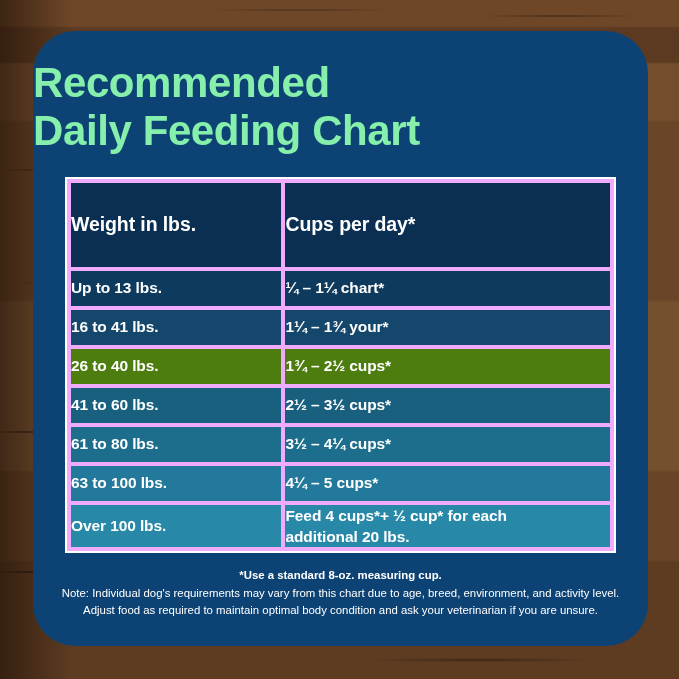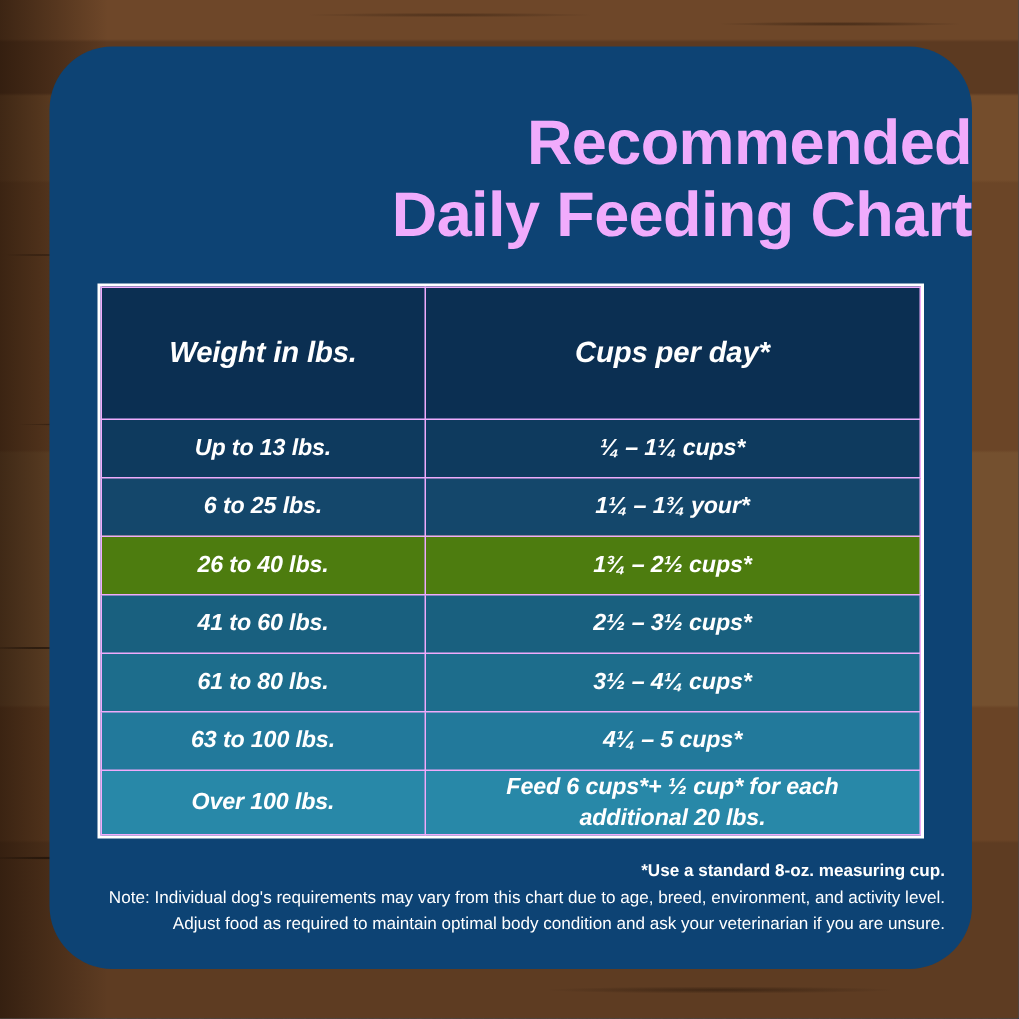--- a/index.html
+++ b/index.html
@@ -77,23 +77,23 @@
     top: 31px;
     width: 615px;
     height: 615px;
     background: #0d4374;
     border-radius: 42px;
     overflow: hidden;
   }
 
   
   #title-block {
-    margin-top: 40px;
-    text-align: right;
-    color: #f0abfc;
+    margin-top: 28px;
+    text-align: left;
+    color: #86efac;
     font-weight: 700;
     font-size: 42px;
     line-height: 1.14;
     letter-spacing: -0.4px;
   }
   #title-block .tline { display: block; white-space: nowrap; }
 
   
   #feeding-table-wrap {
     margin: 22px 32px 0 32px;
@@ -102,25 +102,24 @@
   table#feeding-table {
     width: 100%;
     border-collapse: collapse;
     table-layout: fixed;
   }
   table#feeding-table col.c-weight { width: 39.5%; }
   table#feeding-table col.c-cups   { width: 60.5%; }
 
   table#feeding-table th,
   table#feeding-table td {
-    border: 1px solid #f0abfc;
-    text-align: center;
+    border: 4px solid #f0abfc;
+    text-align: left;
     color: #ffffff;
     vertical-align: middle;
-    font-style: italic;
   }
 
   
   table#feeding-table thead th {
     background: #0b2f52;
     height: 88px;
     font-size: 19.5px;
     font-weight: 700;
     letter-spacing: -0.1px;
   }
@@ -137,21 +136,21 @@
   tbody tr.r3 td { background: #4d7c0f; }
   tbody tr.r4 td { background: #19607f; }
   tbody tr.r5 td { background: #1d6d8c; }
   tbody tr.r6 td { background: #22799b; }
   tbody tr.r7 td { background: #2888a8; height: 57px; }
   tbody tr.r7 td.cups { line-height: 1.36; font-weight: 600; }
 
   
   #footnotes {
     margin: 14px 18px 0 18px;
-    text-align: right;
+    text-align: center;
     color: #ffffff;
     font-size: 11.4px;
     line-height: 1.55;
   }
   #footnotes .fn-strong { font-weight: 700; }
   #footnotes .fn-line { display: block; white-space: nowrap; }
 </style>
 </head>
 <body>
 
@@ -174,24 +173,24 @@
       </colgroup>
       <thead>
         <tr>
           <th class="weight">Weight in lbs.</th>
           <th class="cups">Cups per day*</th>
         </tr>
       </thead>
       <tbody>
         <tr class="r1">
           <td class="weight">Up to 13 lbs.</td>
-          <td class="cups">¼ – 1¼ cups*</td>
+          <td class="cups">¼ – 1¼ chart*</td>
         </tr>
         <tr class="r2">
-          <td class="weight">6 to 25 lbs.</td>
+          <td class="weight">16 to 41 lbs.</td>
           <td class="cups">1¼ – 1¾  your*</td>
         </tr>
         <tr class="r3">
           <td class="weight">26 to 40 lbs.</td>
           <td class="cups">1¾ – 2½ cups*</td>
         </tr>
         <tr class="r4">
           <td class="weight">41 to 60 lbs.</td>
           <td class="cups">2½ – 3½ cups*</td>
         </tr>
@@ -199,21 +198,21 @@
           <td class="weight">61 to 80 lbs.</td>
           <td class="cups">3½ – 4¼ cups*</td>
         </tr>
         <tr class="r6">
           <td class="weight">63 to 100 lbs.</td>
           <td class="cups">4¼ – 5 cups*</td>
         </tr>
         <tr class="r7">
           <td class="weight">Over 100 lbs.</td>
           <td class="cups">
-            <span>Feed 6 cups*+ ½ cup* for each</span><br>
+            <span>Feed 4 cups*+ ½ cup* for each</span><br>
             <span>additional 20 lbs.</span>
           </td>
         </tr>
       </tbody>
     </table>
   </div>
 
   <div id="footnotes">
     <span class="fn-line fn-strong">*Use a standard 8-oz. measuring cup.</span>
     <span class="fn-line">Note: Individual dog's requirements may vary from this chart due to age, breed, environment, and activity level.</span>

